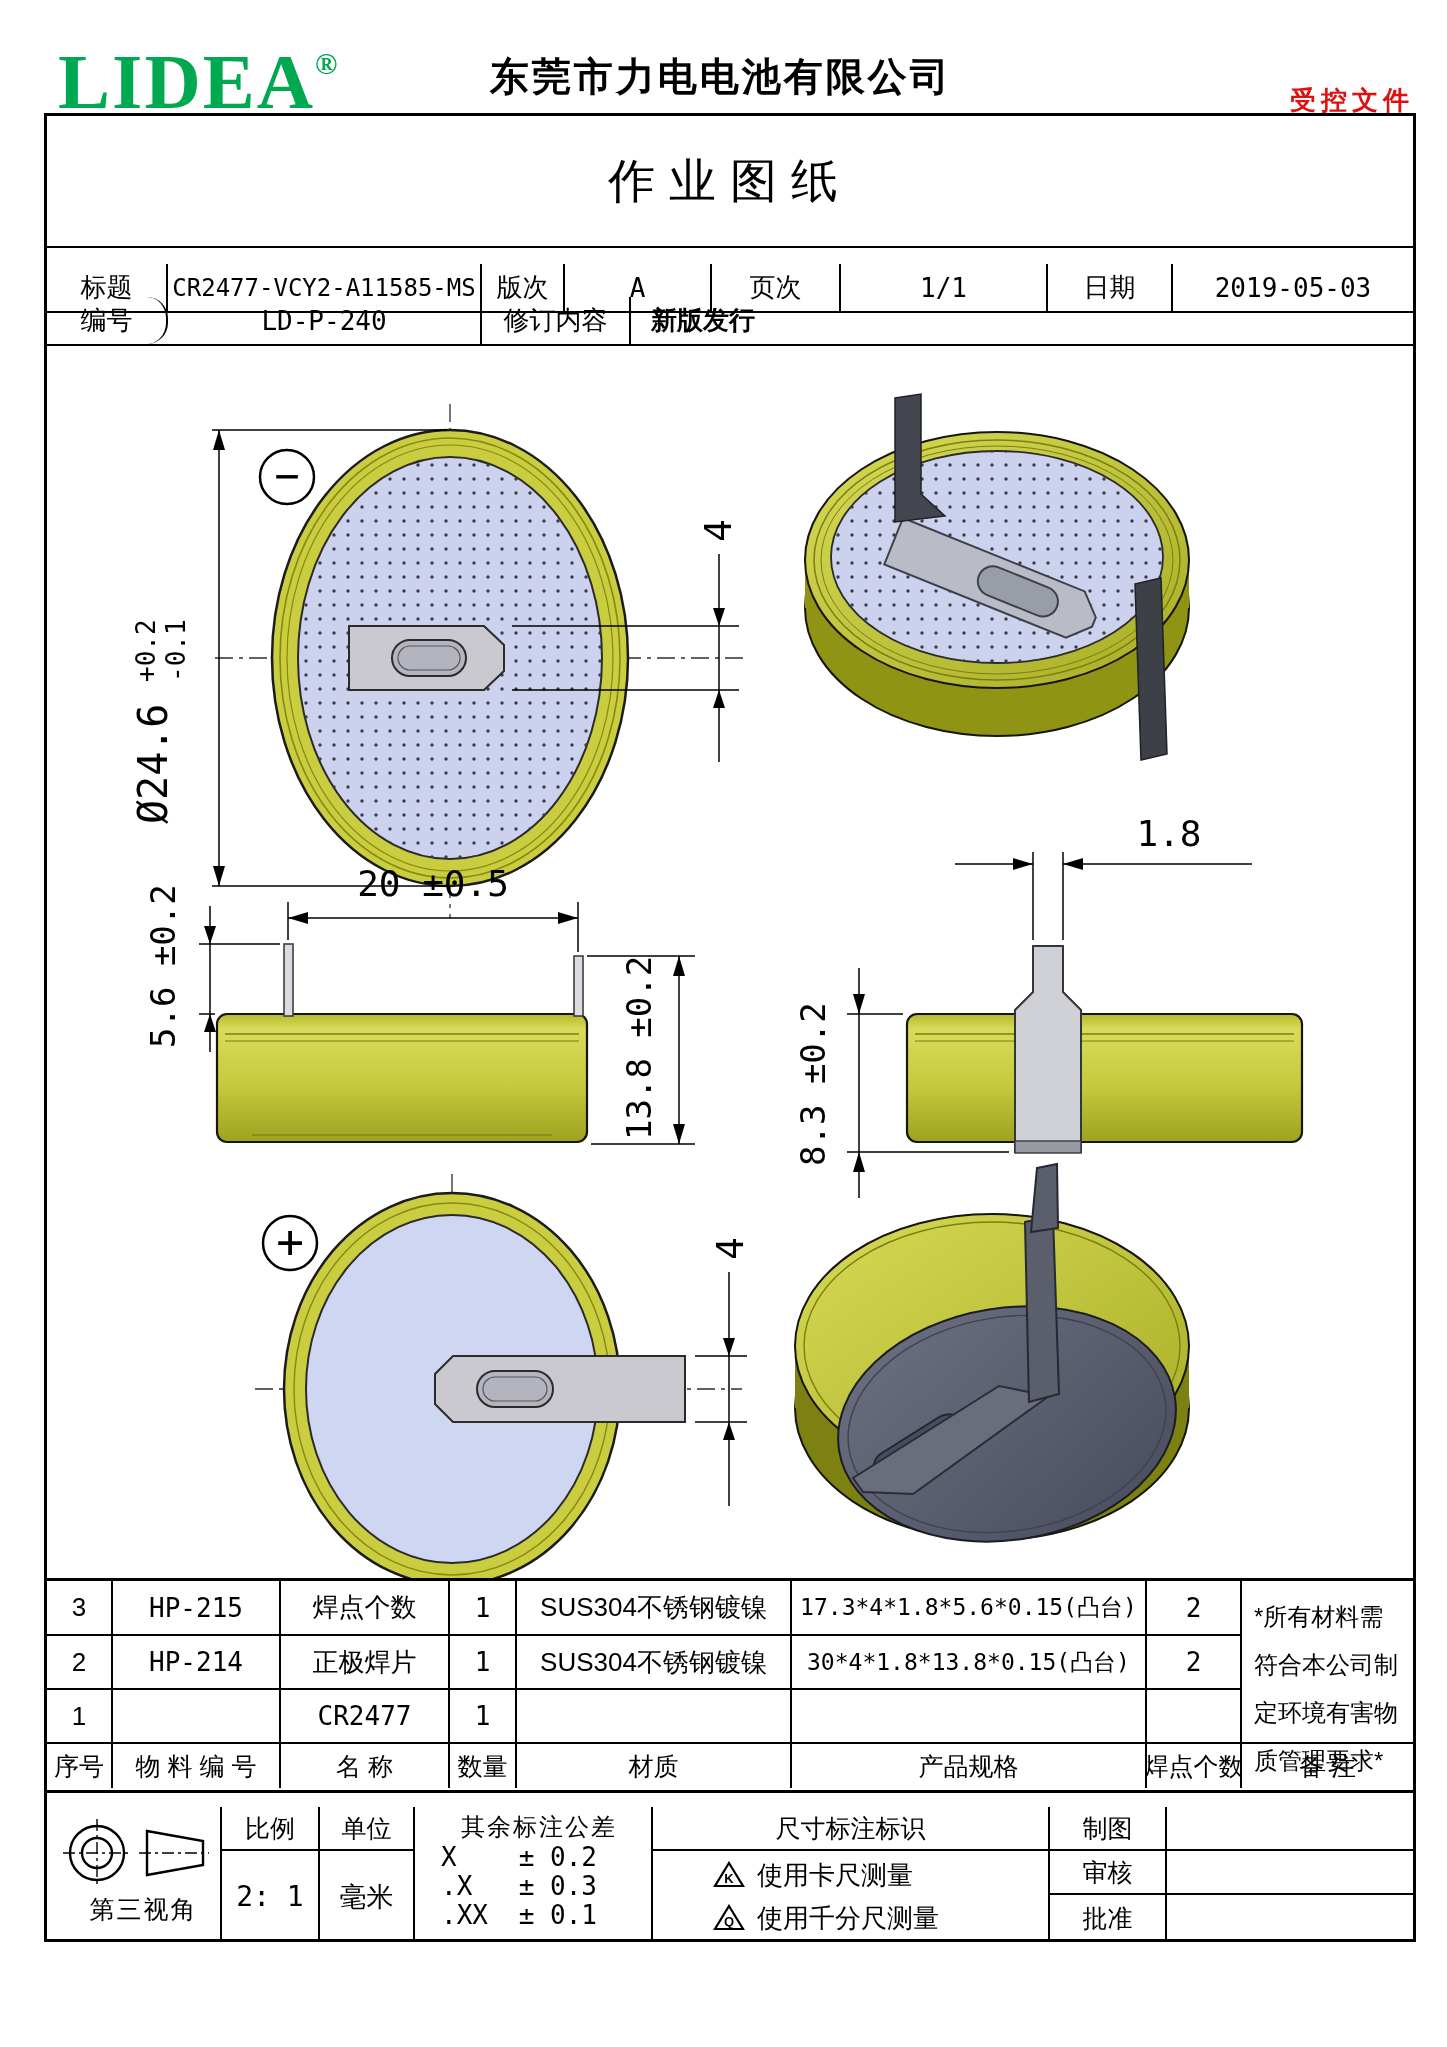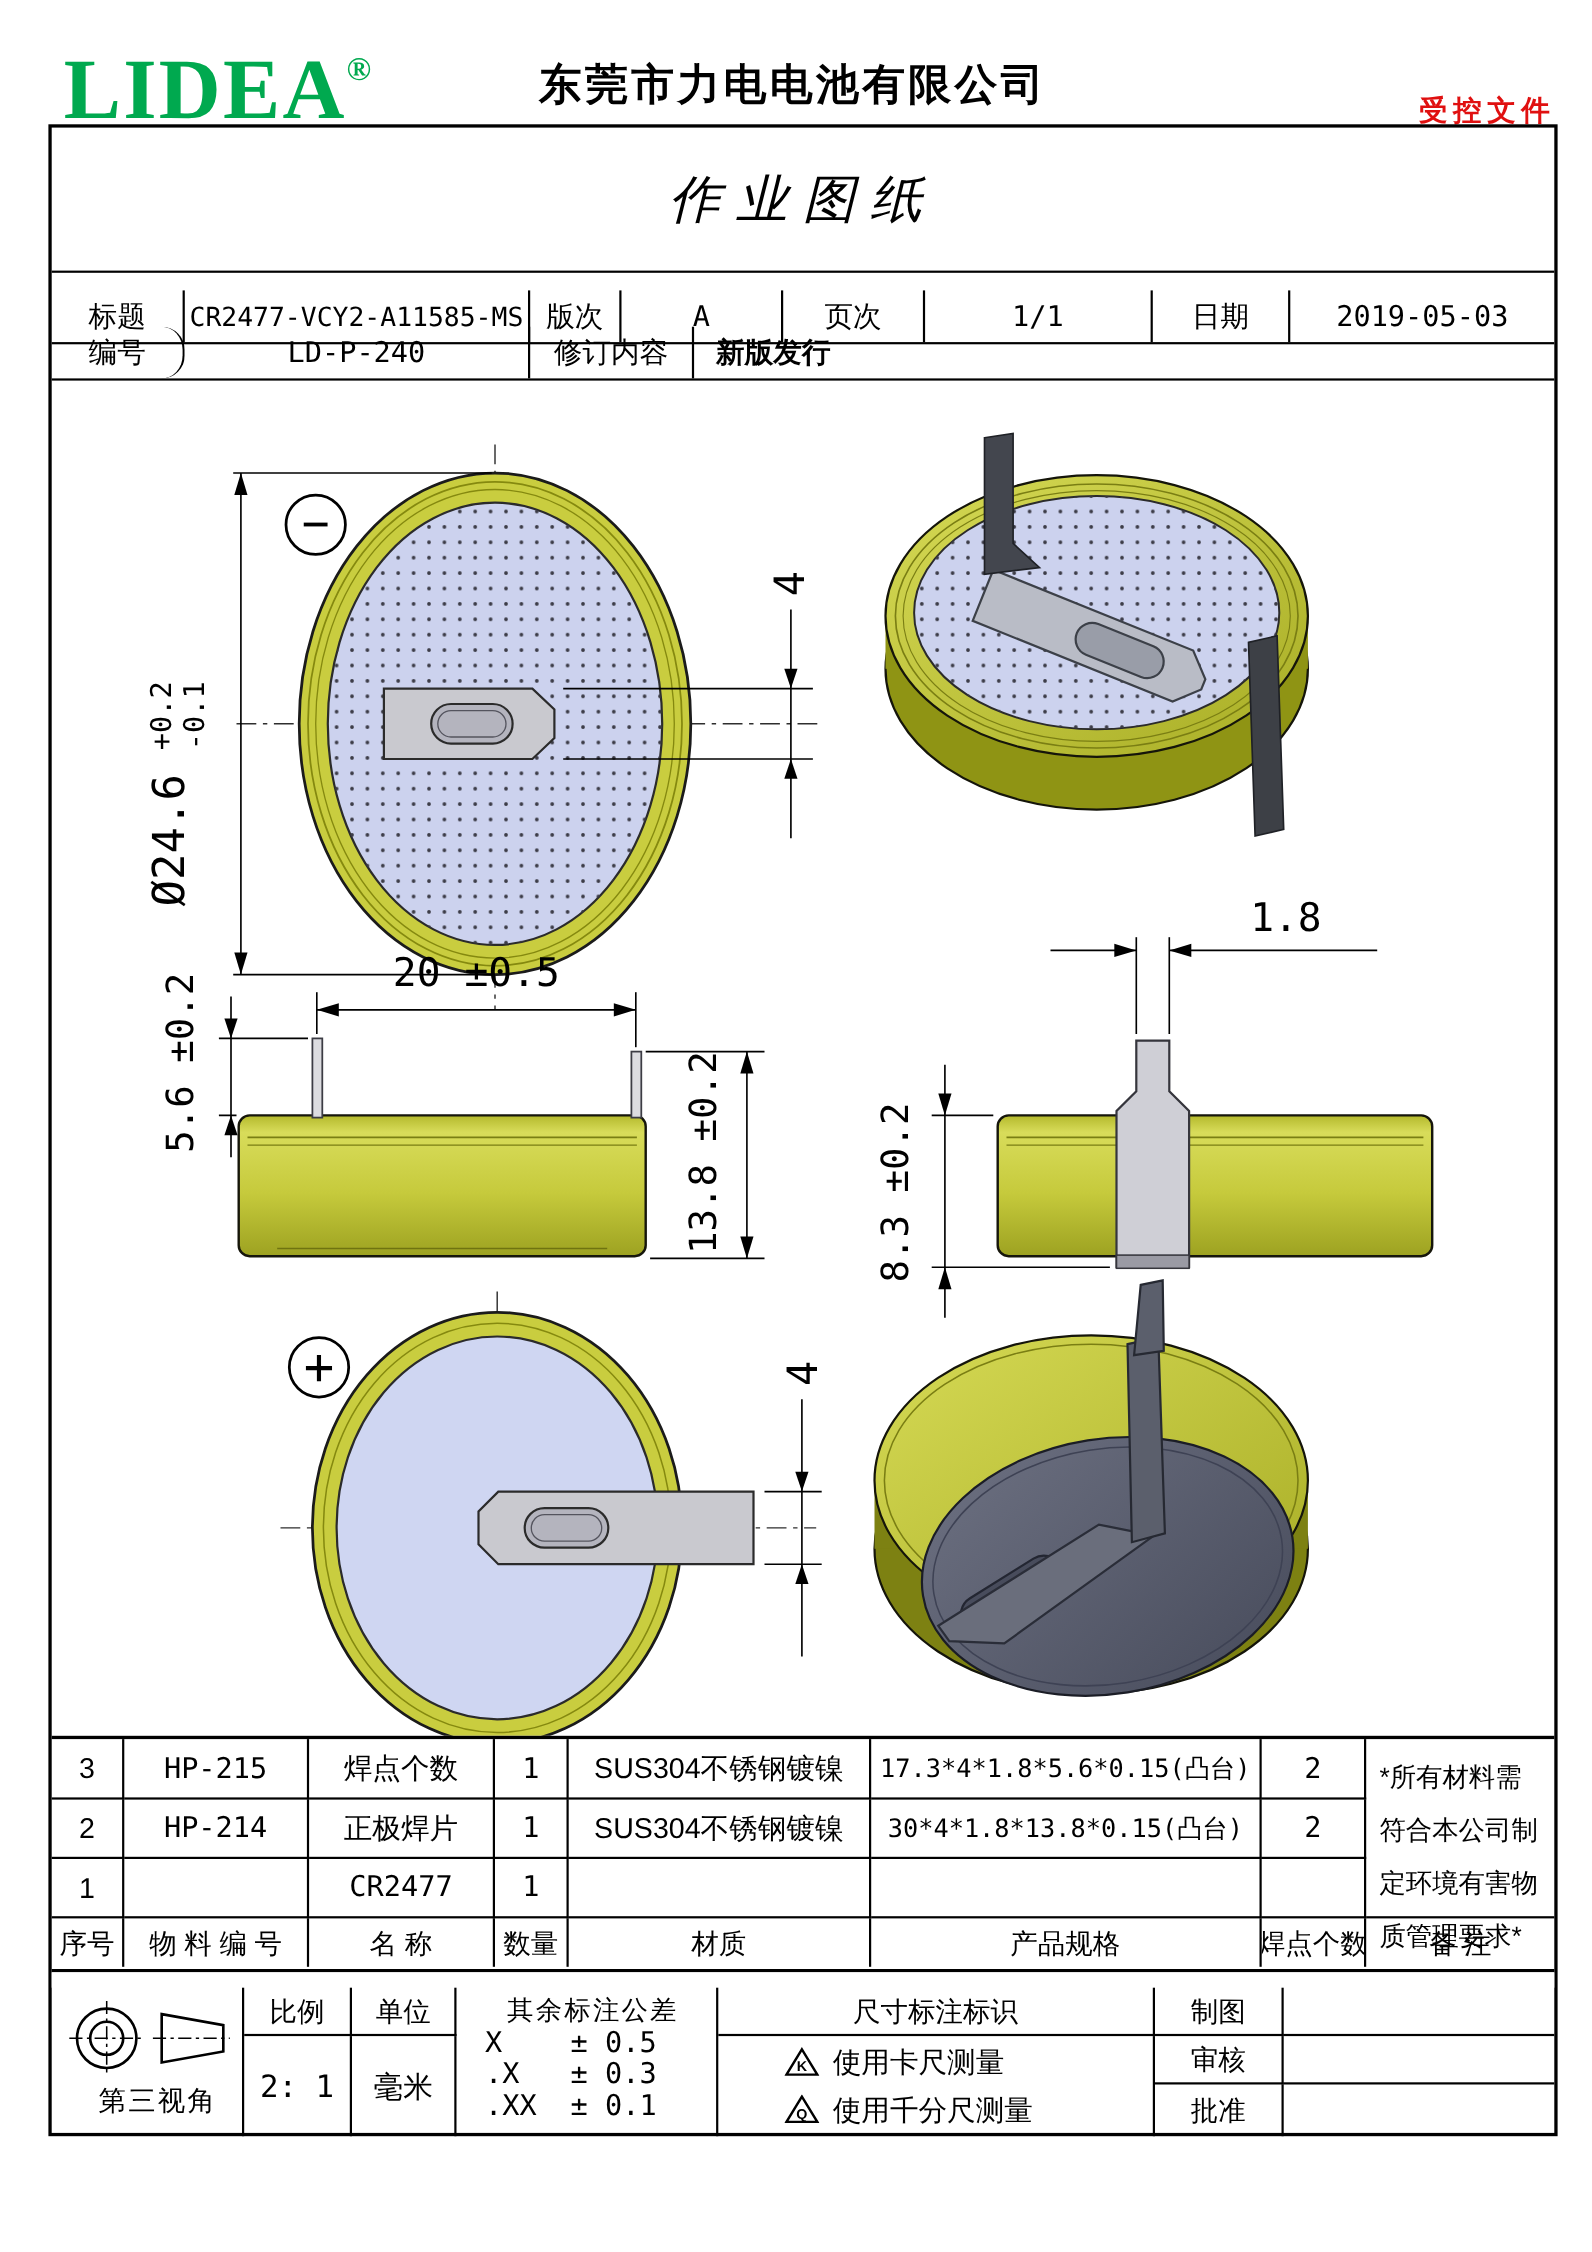--- a/index.html
+++ b/index.html
@@ -14,21 +14,21 @@
   .company{position:absolute;left:50%;transform:translateX(-52%);top:22px;
            font-size:39px;font-weight:bold;letter-spacing:3px;white-space:nowrap;}
   .controlled{position:absolute;right:2px;bottom:-6px;font-size:26px;font-weight:bold;
               color:#e01010;letter-spacing:5px;white-space:nowrap;}
 
   
   .frame{position:absolute;left:44px;top:113px;width:1372px;height:1829px;
          border:3px solid #000;box-sizing:border-box;}
   .trow{position:absolute;left:0;top:0;width:100%;height:132px;border-bottom:2px solid #000;
         box-sizing:border-box;display:flex;align-items:center;justify-content:center;
-        font-size:47px;letter-spacing:14px;font-style:italic;}
+        font-size:47px;letter-spacing:14px;}
   .irow{position:absolute;left:0;width:100%;height:49px;box-sizing:border-box;
         border-bottom:2px solid #000;display:flex;}
   .irow1{top:148px;} .irow2{top:181px;}
   .icell{box-sizing:border-box;border-right:2px solid #000;display:flex;align-items:center;
          justify-content:center;font-size:26px;white-space:nowrap;overflow:hidden;}
   .icell:last-child{border-right:none;}
   .mono{font-family:"DejaVu Sans Mono",monospace;}
 
   .drawarea{position:absolute;left:0;top:230px;width:1366px;height:1232px;}
 
@@ -339,21 +339,21 @@
       </div>
       <div class="tc bb" style="grid-column:2;grid-row:1;">比例</div>
       <div class="tc bb" style="grid-column:3;grid-row:1;">单位</div>
       <div class="tc mono" style="grid-column:2;grid-row:2/4;font-size:28px;">2: 1</div>
       <div class="tc" style="grid-column:3;grid-row:2/4;font-size:27px;">毫米</div>
 
       <div class="tc tolcell">
         <div class="tolhead">其余标注公差</div>
         <div class="tolrow">
             <span>X</span>
-            <span>± 0.5</span>
+            <span>± 0.2</span>
           </div>
         <div class="tolrow">
             <span>.X</span>
             <span>± 0.3</span>
           </div>
         <div class="tolrow">
             <span>.XX</span>
             <span>± 0.1</span>
           </div>
       </div>

